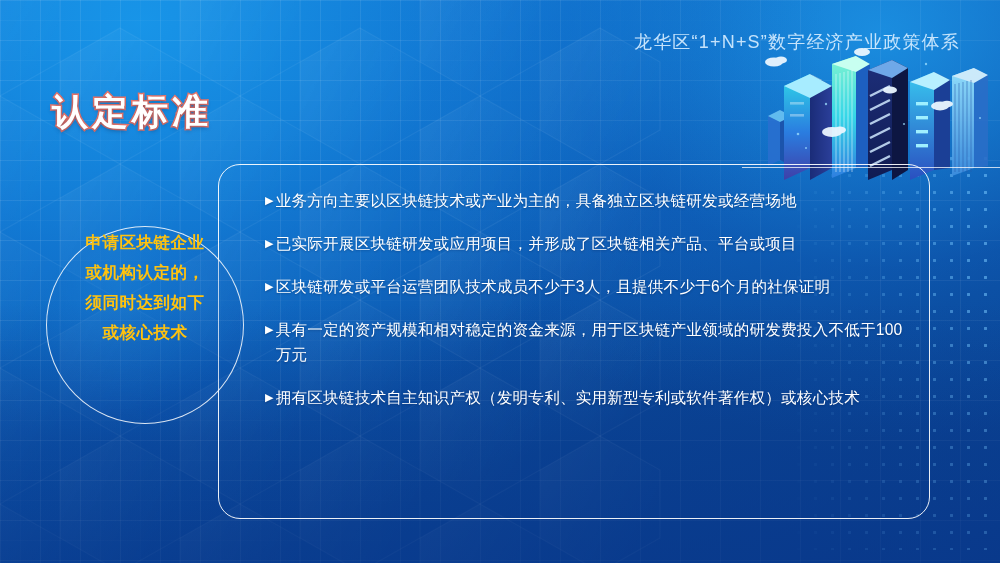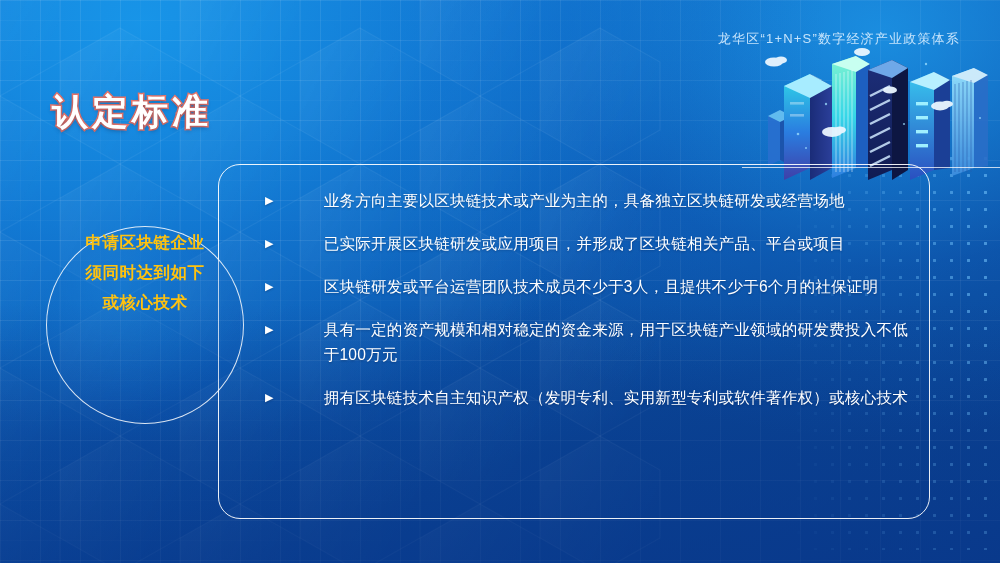--- a/index.html
+++ b/index.html
@@ -54,21 +54,21 @@
   
   .bg-bottom-shade{
     position:absolute;left:0;right:0;bottom:0;height:260px;
     background:linear-gradient(to bottom, rgba(8,50,130,0) 0%, rgba(8,52,134,0.35) 55%, rgba(8,52,136,0.55) 100%);
     pointer-events:none;
   }
 
   
   .header-title{
     position:absolute;top:30px;right:40px;
-    font-size:13px;letter-spacing:1.2px;
+    font-size:18px;letter-spacing:1.2px;
     color:#d4ecff;opacity:.92;white-space:nowrap;
   }
 
   
   .city{
     position:absolute;right:0;top:44px;width:260px;height:140px;pointer-events:none;
   }
   .city svg{display:block;width:100%;height:100%;}
 
   .ground-line{
@@ -115,21 +115,21 @@
   .bullet{
     display:flex;align-items:flex-start;
     color:#ffffff;font-size:15.6px;line-height:25px;
     margin-bottom:18px;letter-spacing:.2px;
     text-shadow:0 1px 2px rgba(0,25,70,.35);
   }
   .bullet .marker{
     flex:0 0 auto;font-size:11px;line-height:25px;margin-right:2px;
     color:#ffffff;
   }
-  .bullet .btext{flex:1 1 auto;margin-left:48px;}
+  .bullet .btext{flex:1 1 auto;}
 
   .note{
     position:absolute;left:271px;top:467px;width:640px;
     color:#ee1c15;font-size:11.6px;font-weight:bold;letter-spacing:.15px;
     white-space:nowrap;
   }
 </style>
 </head>
 <body>
 
@@ -314,20 +314,21 @@
     </svg>
   </div>
   <div class="ground-line"></div>
 
   <div class="slide-title">认定标准</div>
 
   <div class="content-frame"></div>
 
   <div class="circle-badge">
     <div class="cline">申请区块链企业</div>
+    <div class="cline">或机构认定的，</div>
     <div class="cline">须同时达到如下</div>
     <div class="cline">或核心技术</div>
   </div>
 
   <div class="bullets">
     <div class="bullet">
       <span class="marker">▶</span>
       <span class="btext">业务方向主要以区块链技术或产业为主的，具备独立区块链研发或经营场地</span>
     </div>
     <div class="bullet">

